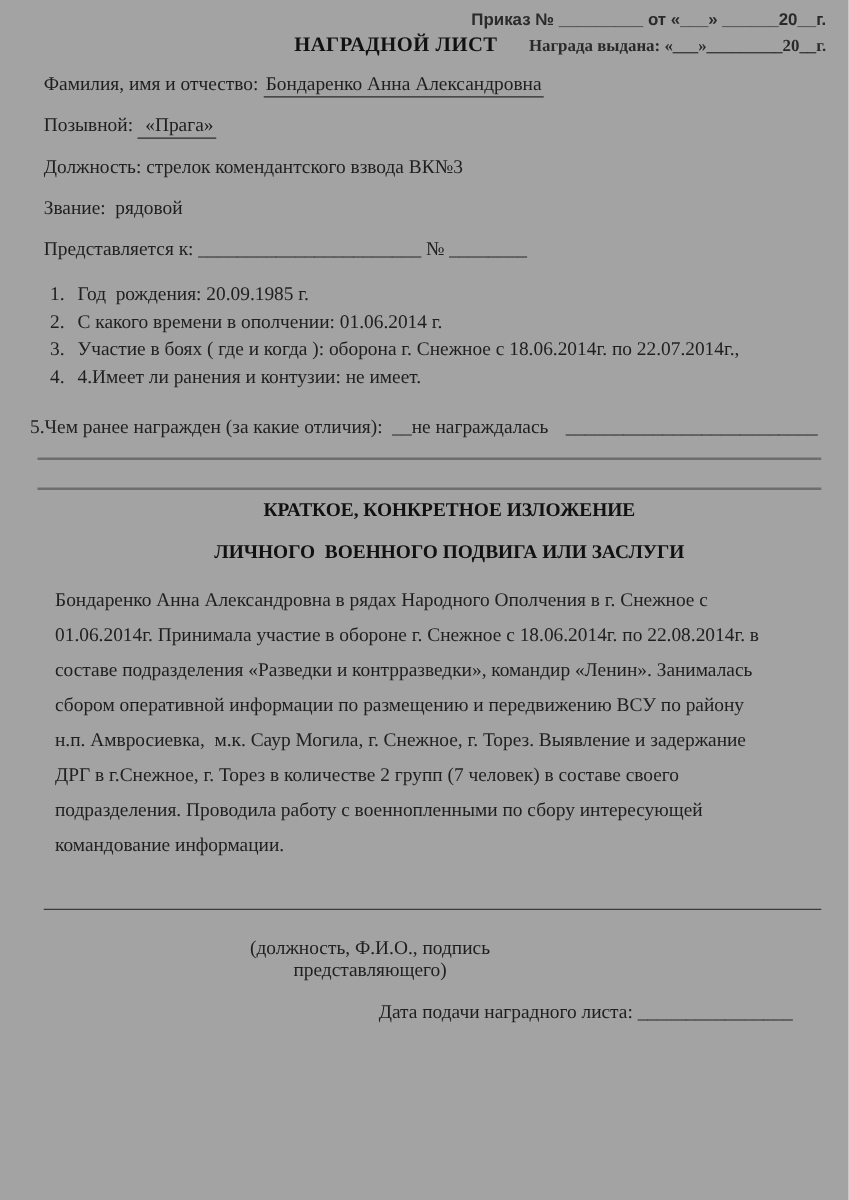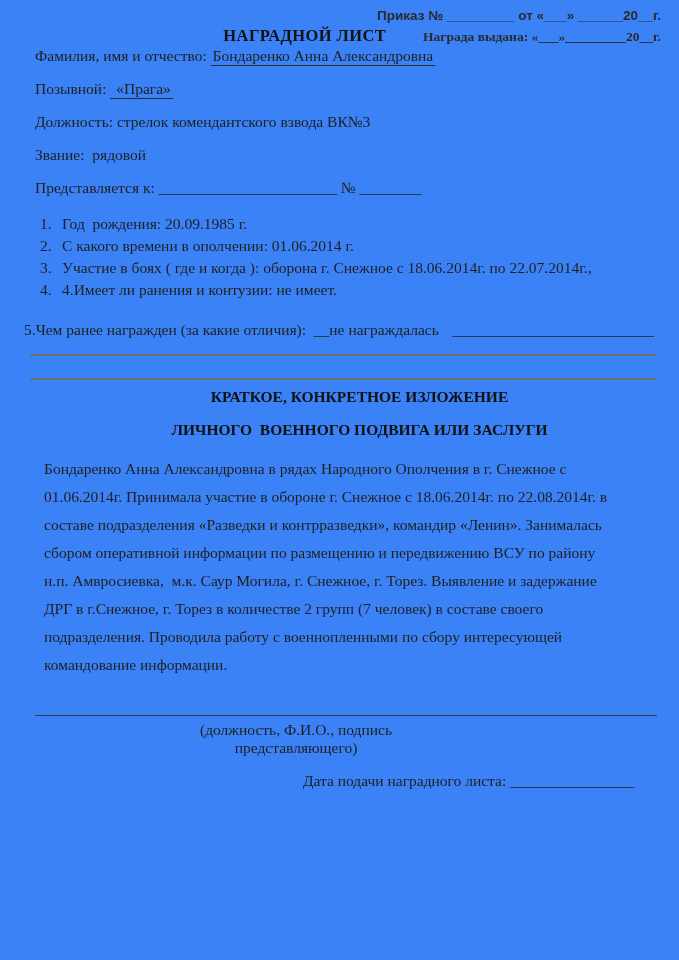--- a/index.html
+++ b/index.html
@@ -1,45 +1,45 @@
 <!DOCTYPE html>
 <html><head>
 <meta charset="utf-8">
 <style>
   html,body{margin:0;padding:0;background:#ffffff;}
   .page{
     position:relative;
     width:679px;height:960px;
-    background:#3b82f6;
+    background:#a3a3a3;
     color:#1f1f1f;
     font-family:"Liberation Serif", serif;
     font-size:15.5px;
     overflow:hidden;
   }
   .pre{white-space:pre-wrap;}
   
   .hdr-order{
     text-align:right;
     padding:8px 18px 0 0;
     font-family:"Liberation Sans", sans-serif;
     font-size:13.5px;font-weight:bold;color:#2a2a2a;
   }
   .title-row{
     display:flex;justify-content:flex-end;align-items:baseline;
-    gap:12px;padding-right:18px;margin-top:3px;
+    padding-right:18px;margin-top:3px;
   }
   .doc-title{
     font-weight:bold;font-size:16.5px;letter-spacing:.4px;color:#111;
   }
   .hdr-award{
     font-family:Liberation Serif, serif;
     font-size:13.5px;font-weight:bold;color:#2a2a2a;margin-left:25px;
   }
   
-  .fields{padding-left:35px;padding-right:24px;margin-top:1px;}
+  .fields{padding-left:35px;padding-right:24px;margin-top:13px;}
   .field{margin-bottom:15px;line-height:18px;}
   .u{border-bottom:1px solid #2b2b2b;padding:0 2px 1px 2px;}
   
   .nlist{margin-top:16px;padding-left:40px;}
   .nrow{display:flex;line-height:22px;}
   .nnum{width:22px;flex:0 0 22px;}
   
   .item5{padding-left:24px;padding-right:20px;margin-top:20px;line-height:18px;}
   .item5 .blank{margin-left:10px;}
   
@@ -51,21 +51,21 @@
   .sec-h1{margin-top:8px;}
   .sec-h2{margin-top:15px;}
   
   .citation{
     margin-top:16px;
     padding-left:44px;padding-right:56px;
     line-height:28px;text-align:left;
   }
   
   .sig-line{border:0;border-top:1.5px solid #3a3a3a;margin:36px 22px 0 35px;}
-  .sig-caption{margin-top:5px;margin-left:150px;width:292px;text-align:center;line-height:18px;}
+  .sig-caption{margin-top:22px;margin-left:150px;width:292px;text-align:center;line-height:18px;}
   .unit-row{margin-top:22px;padding-left:73px;line-height:18px;}
   .date-row{margin-top:15px;padding-left:303px;line-height:18px;}
 </style>
 </head>
 <body>
 
 <div class="page">
 
   <div class="hdr-order pre">Приказ № _________ от «___» ______20__г.</div>
 

